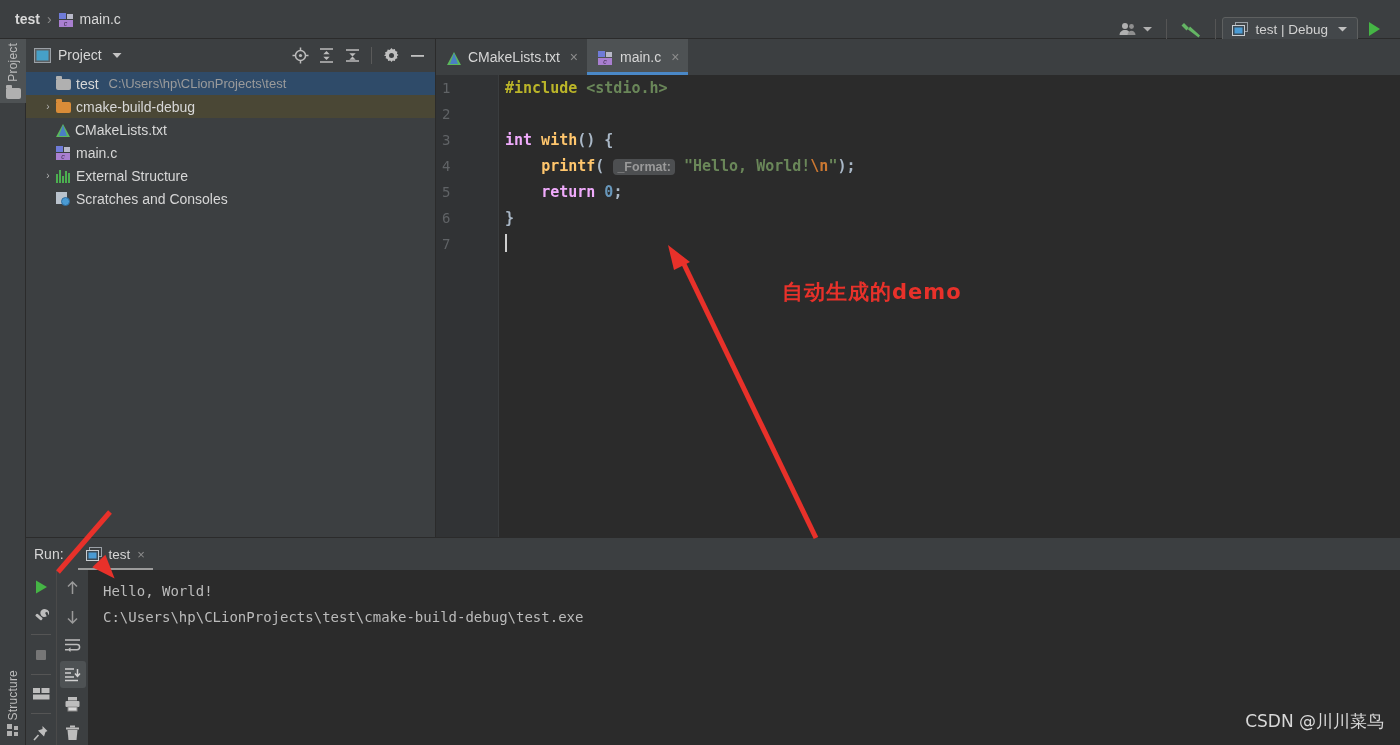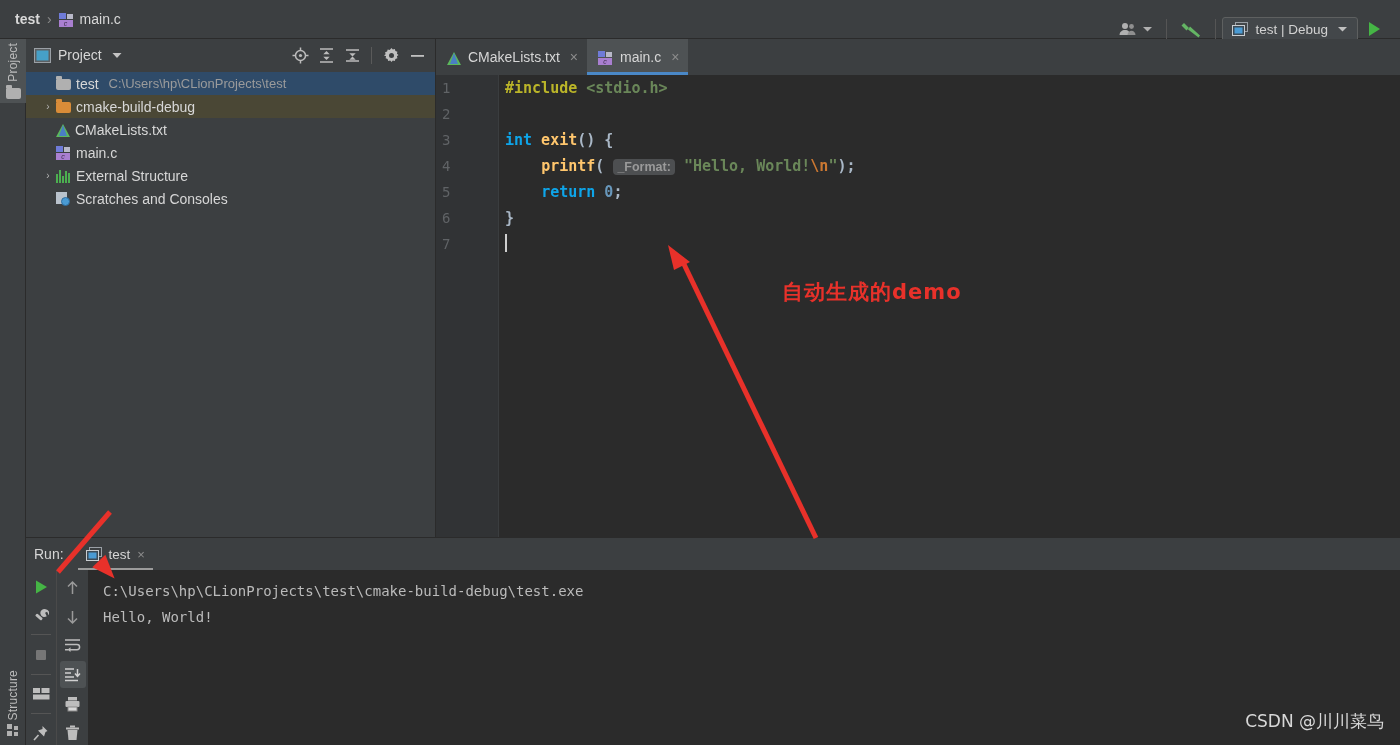--- a/index.html
+++ b/index.html
@@ -128,21 +128,21 @@
     text-align: left; padding-left: 6px; position: relative;
   }
   .codecol { flex: 1; position: relative; padding-left: 6px; border-left: 1px solid #3a3d3f;}
   .cline {
     height: 26px; line-height: 26px;
     font-family: "DejaVu Sans Mono", monospace; font-size: 15px;
     color: #a9b7c6; white-space: pre; font-weight: bold;
   }
   .k-pre   { color: #bbb529; }
   .k-hdr   { color: #6a8759; }
-  .k-kw    { color: #0ea5e9; }
+  .k-kw    { color: #f0abfc; }
   .k-fn    { color: #ffc66d; }
   .k-plain { color: #a9b7c6; }
   .k-str   { color: #6a8759; }
   .k-esc   { color: #cc7832; }
   .k-num   { color: #6897bb; }
   .hintpill {
     background: #4d4f51; color: #9a9a9a; border-radius: 4px;
     padding: 1px 4px; font-size: 12.5px; font-family: "Liberation Sans", sans-serif;
   }
   .caret { display:inline-block; width:2px; height:18px; background:#cfcfcf;
@@ -391,21 +391,21 @@
         <div class="gline">3</div>
         <div class="gline">4</div>
         <div class="gline">5</div>
         <div class="gline">6</div>
         <div class="gline">7</div>
       </div>
 
       <div class="codecol">
         <div class="cline"><span class="k-pre">#include</span><span class="k-hdr"> &lt;stdio.h&gt;</span></div>
         <div class="cline"> </div>
-        <div class="cline"><span class="k-kw">int</span><span class="k-fn"> exit</span><span class="k-plain">() {</span></div>
+        <div class="cline"><span class="k-kw">int</span><span class="k-fn"> with</span><span class="k-plain">() {</span></div>
         <div class="cline"><span class="k-plain">    </span><span class="k-fn">printf</span><span class="k-plain">( </span><span class="hintpill">_Format:</span><span class="k-str"> "Hello, World!</span><span class="k-esc">\n</span><span class="k-str">"</span><span class="k-plain">);</span></div>
         <div class="cline"><span class="k-plain">    </span><span class="k-kw">return</span><span class="k-num"> 0</span><span class="k-plain">;</span></div>
         <div class="cline"><span class="k-plain">}</span></div>
         <div class="cline"><span class="caret"></span></div>
       </div>
     </div>
   </div>
 
   <div class="runpanel">
     <div class="run-header">
@@ -490,22 +490,22 @@
         <div class="rb-ico">
           <svg width="15" height="16" viewBox="0 0 15 16">
             <rect x="1" y="2.5" width="13" height="2" fill="#bdbdbd"></rect>
             <rect x="5" y="0.5" width="5" height="2" fill="#bdbdbd"></rect>
             <path d="M2.5 5 h10 l-1 10 h-8 Z" fill="#bdbdbd"></path>
           </svg>
         </div>
       </div>
 
       <div class="console">
+        <div class="cout">Hello, World!</div>
         <div class="cout">C:\Users\hp\CLionProjects\test\cmake-build-debug\test.exe</div>
-        <div class="cout">Hello, World!</div>
         <div class="cout"></div>
       </div>
     </div>
   </div>
 
   <div class="anno" id="anno-demo">自动生成的demo</div>
 
   <svg class="arrowsvg" style="left:0;top:0;width:1400px;height:745px">
     <g>
       <line x1="816" y1="538" x2="681" y2="258" stroke="#e8312a" stroke-width="5"></line>

